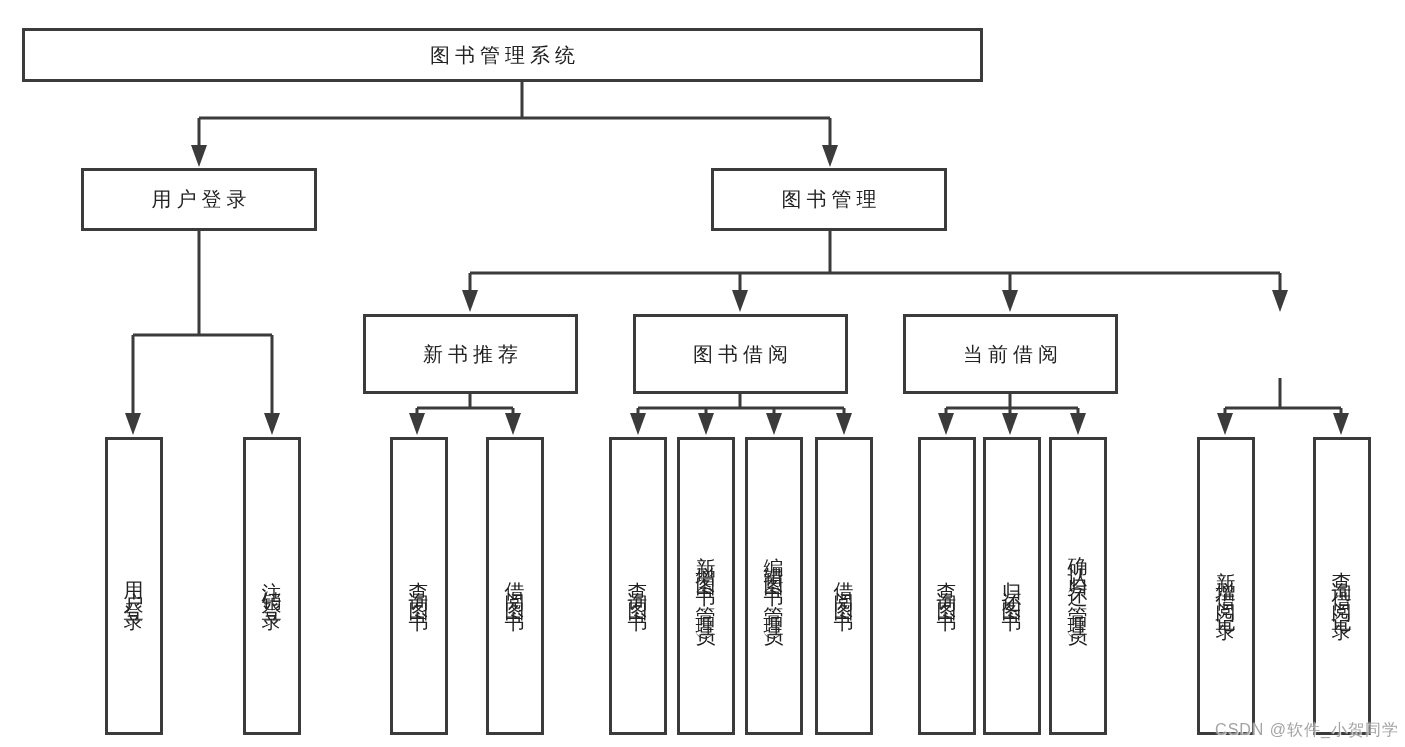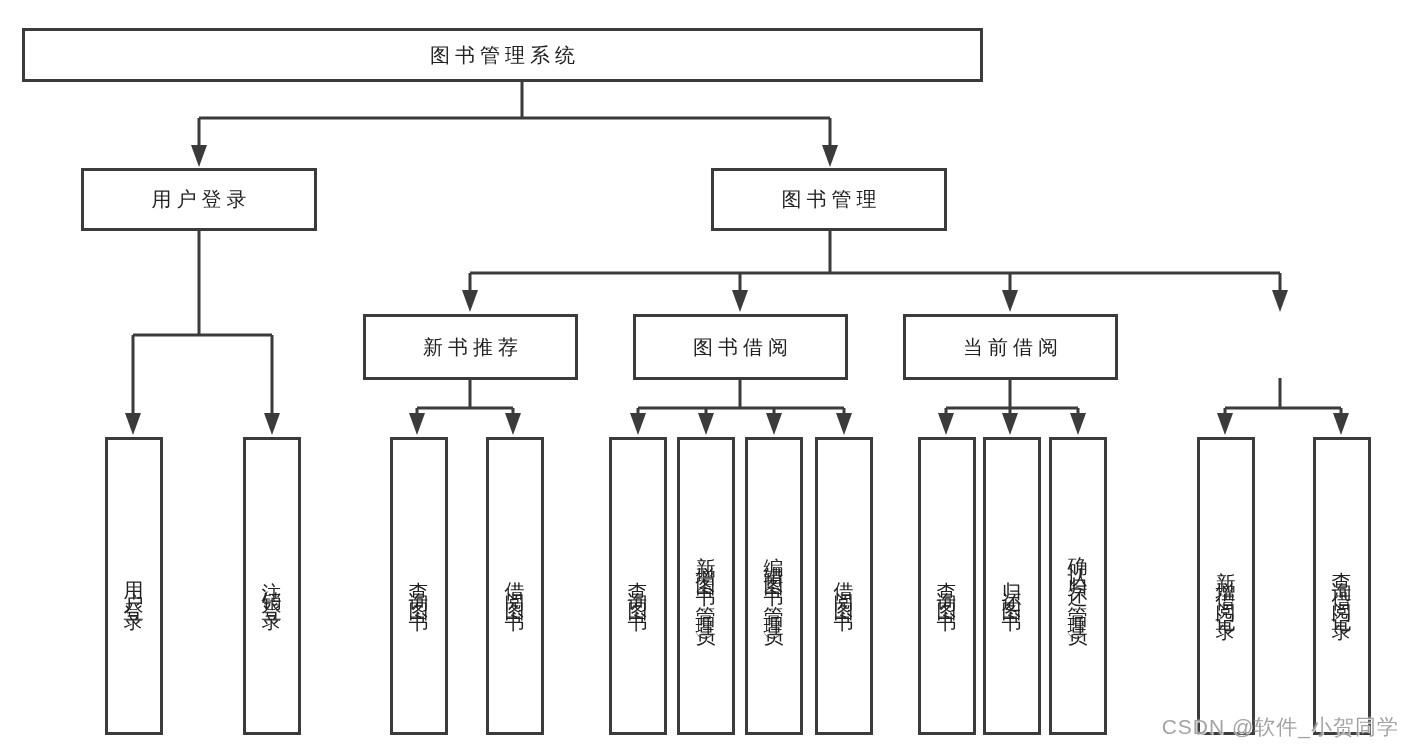--- a/index.html
+++ b/index.html
@@ -25,26 +25,26 @@
   }
   .hnode{letter-spacing:5px;text-indent:5px;}
   .vnode{
     writing-mode:vertical-rl;
     letter-spacing:10px;
     font-size:20px;
     line-height:1;
   }
   .root{left:22px;top:28px;width:961px;height:54px;}
   .lvl2{top:168px;width:236px;height:63px;}
-  .lvl3{top:314px;width:215px;height:66px;}
+  .lvl3{top:314px;width:215px;height:80px;}
   .leaf{top:437px;width:58px;height:298px;}
   .watermark{
     position:absolute;
     right:6px;bottom:6px;
-    font-size:21px;
+    font-size:16px;
     color:rgba(150,150,150,0.88);
     letter-spacing:1px;
     text-shadow:0 0 2px #ffffff,1px 1px 0 rgba(255,255,255,0.7);
     white-space:nowrap;
   }
 </style>
 </head>
 <body>
 
 <div class="canvas">

